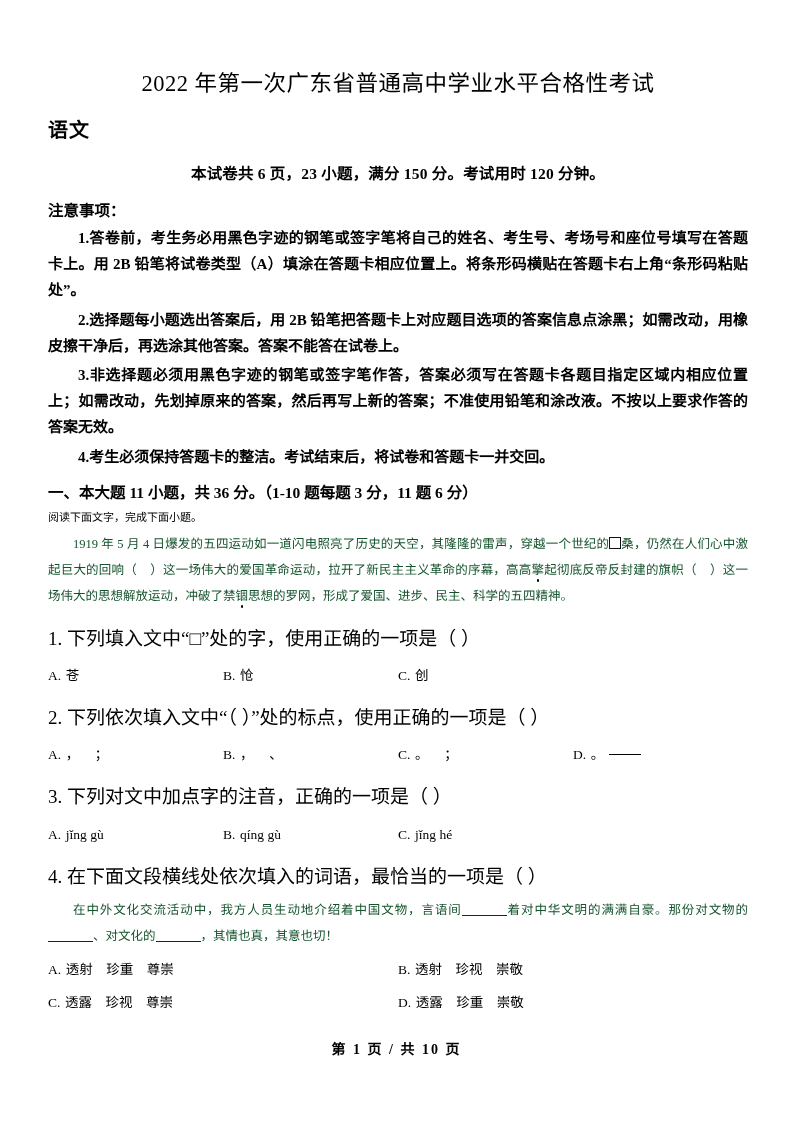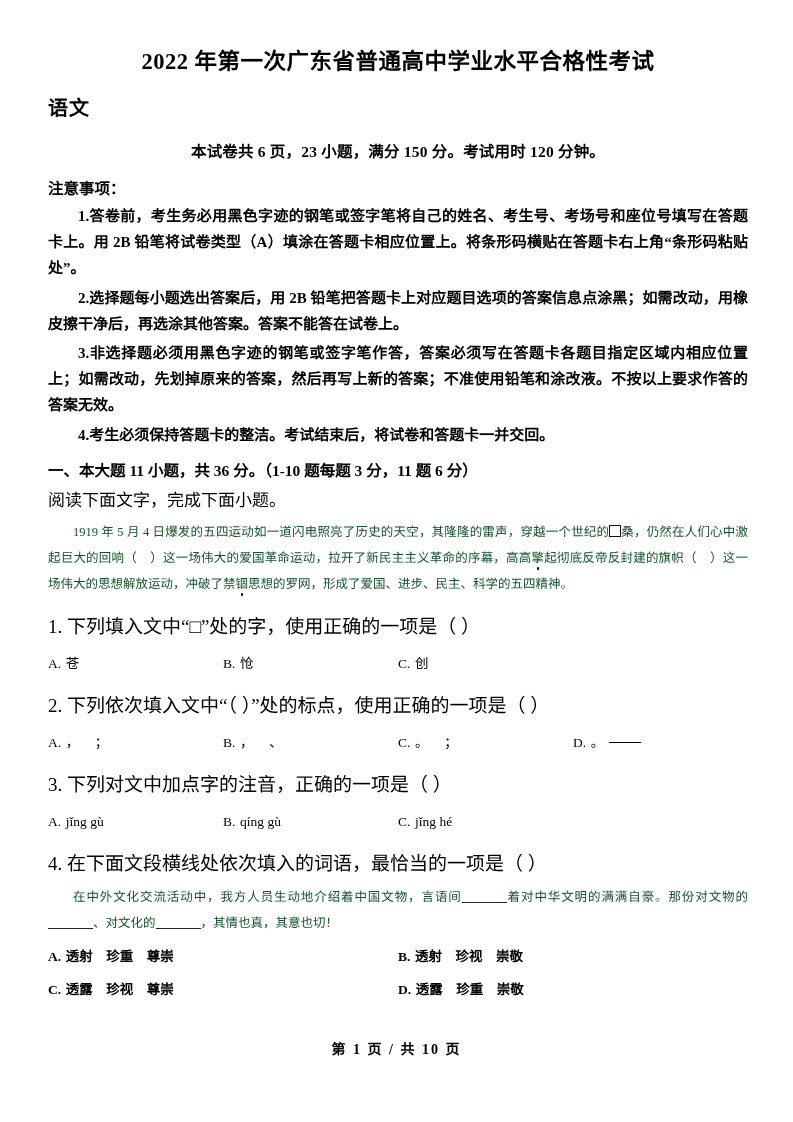--- a/index.html
+++ b/index.html
@@ -25,23 +25,23 @@
     position: absolute;
     left: 48px;
     top: 0;
     width: 700px;
   }
 
   
   .doc-title {
     text-align: center;
     font-size: 22.5px;
-    font-weight: bold;
+    font-weight: normal;
     letter-spacing: 0.5px;
-    margin-top: 48px;
+    margin-top: 70px;
     line-height: 1.25;
   }
   .doc-subject {
     font-size: 20px;
     font-weight: bold;
     margin-top: 16px;
     letter-spacing: 1px;
   }
   .doc-meta {
     text-align: center;
@@ -69,21 +69,21 @@
   }
 
   
   .section-heading {
     font-size: 15.5px;
     font-weight: bold;
     margin-top: 10px;
     line-height: 1.6;
   }
   .instruction {
-    font-size: 17px;
+    font-size: 11px;
     margin-top: 4px;
     line-height: 1.6;
   }
 
   
   .passage {
     font-size: 12.5px;
     line-height: 2.08;
     text-align: justify;
     text-justify: inter-ideograph;
@@ -136,21 +136,20 @@
     font-size: 13.5px;
     margin-top: 10px;
     line-height: 1.7;
   }
   .options .opt {
     flex: 0 0 25%;
     white-space: nowrap;
   }
   .options.half .opt {
     flex: 0 0 50%;
-    font-weight: bold;
   }
   .opt-label {
     margin-right: 0.35em;
   }
   .opt-gap {
     display: inline-block;
     width: 1.15em;
   }
   .dashline {
     display: inline-block;

